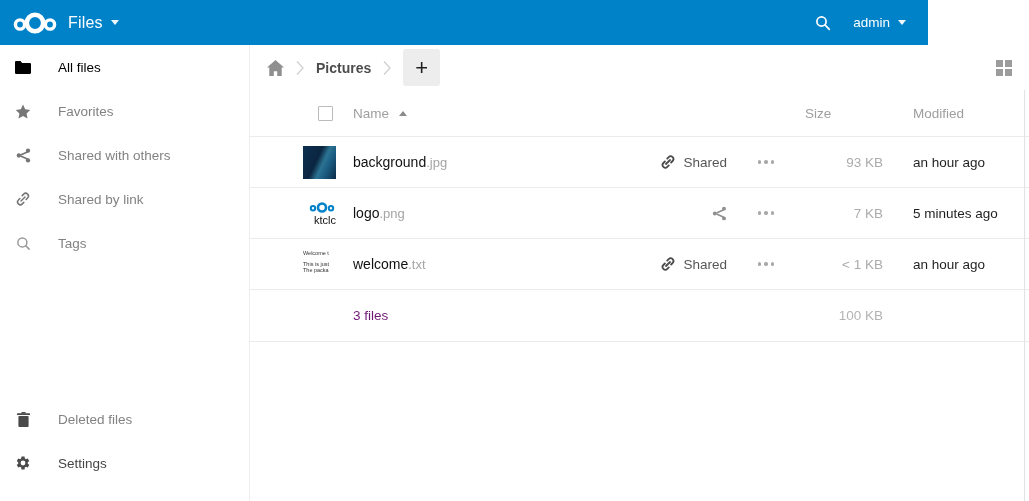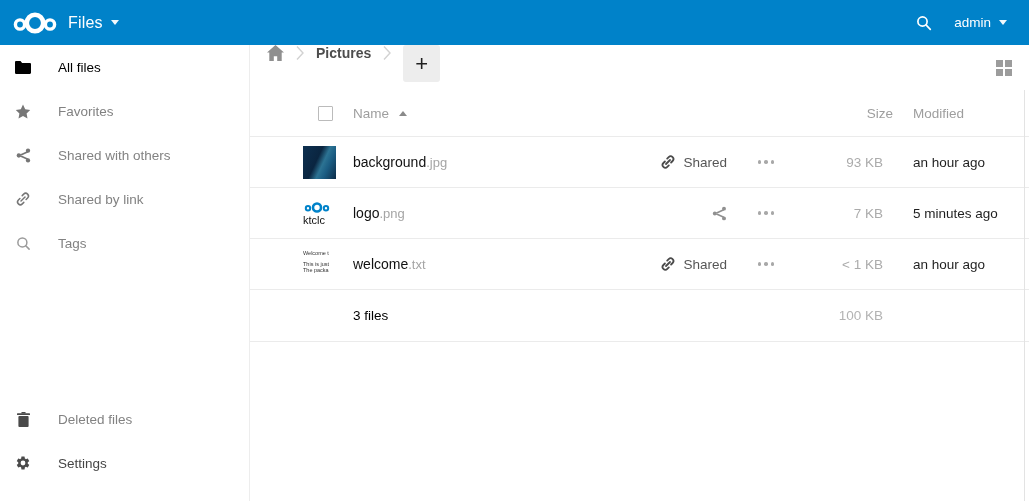--- a/index.html
+++ b/index.html
@@ -1,20 +1,20 @@
 <!DOCTYPE html>
 <html><head>
 <meta charset="utf-8">
 <style>
   * { margin:0; padding:0; box-sizing:border-box; }
   html,body { width:1029px; height:501px; overflow:hidden; background:#fff;
     font-family:"Liberation Sans","DejaVu Sans",sans-serif; }
 
   
-  .topbar { position:absolute; left:0; top:0; width:1029px; height:45px;
+  .topbar { position:absolute; left:0; top:0; width:928px; height:45px;
     background:#0082c9; display:flex; align-items:center; }
   .logo { margin-left:12px; display:flex; align-items:center; }
   .appname { color:#fff; font-size:16px; margin-left:10px; letter-spacing:.2px; }
   .caret-down { width:0; height:0; border-left:4.5px solid transparent;
     border-right:4.5px solid transparent; border-top:5px solid #fff;
     display:inline-block; margin-left:8px; opacity:.95; }
   .topbar-right { margin-left:auto; display:flex; align-items:center; margin-right:22px; }
   .search-btn { margin-right:22px; display:flex; }
   .username { color:#fff; font-size:13.5px; }
 
@@ -27,63 +27,63 @@
   .nav-label { margin-left:26px; font-size:13.5px; color:#828282; }
   .nav-item.active .nav-label { color:#000; }
   .nav-item.active .nav-icon { color:#000; }
   .sidebar-bottom { position:absolute; bottom:16px; left:0; width:100%; }
   .sidebar-bottom .nav-icon { color:#4a4a4a; }
   .nav-item.settings .nav-label { color:#454545; }
 
   
   .content { position:absolute; left:250px; top:45px; width:779px; height:456px; }
 
-  .controls { height:45px; display:flex; align-items:flex-start; padding-left:17px; position:relative; }
+  .controls { height:45px; display:flex; align-items:center; padding-left:17px; position:relative; }
   .crumb-sep { margin:0 12px; display:flex; }
   .crumb-name { font-size:14px; font-weight:bold; color:#4d4d4d; }
   .add-btn { width:37px; height:37px; background:#ededed; border-radius:3px;
     display:flex; align-items:center; justify-content:center; font-size:22px;
     font-weight:300; color:#1f1f1f; cursor:pointer; }
   .grid-toggle { position:absolute; right:17px; top:15px; width:16px; height:16px;
     display:grid; grid-template-columns:7px 7px; grid-template-rows:7px 7px; gap:2px; cursor:pointer; }
   .grid-toggle div { background:#9c9c9c; }
 
   
   .thead { height:47px; display:flex; align-items:center; border-bottom:1px solid #ebebeb; }
   .checkbox { width:15px; height:15px; border:1px solid #bbb; border-radius:1px;
     background:#fff; margin-left:68px; cursor:pointer; }
   .th-name { margin-left:20px; font-size:13.5px; color:#9e9e9e; display:flex; align-items:center; cursor:pointer; }
   .sort-asc { width:0; height:0; border-left:4.5px solid transparent;
     border-right:4.5px solid transparent; border-bottom:5px solid #8a8a8a; margin-left:10px; }
-  .th-size { width:108px; margin-left:auto; text-align:right; padding-right:20px;
+  .th-size { width:108px; margin-left:auto; text-align:left; padding-right:20px;
     font-size:13.5px; color:#9e9e9e; cursor:pointer; }
   .th-modified { width:116px; font-size:13.5px; color:#9e9e9e; cursor:pointer; }
 
   .file-row { height:51px; display:flex; align-items:center; border-bottom:1px solid #ebebeb; cursor:pointer; }
   .cell-select { width:103px; display:flex; align-items:center; }
   .thumb { width:33px; height:33px; margin-left:53px; }
   .thumb-bg { background:linear-gradient(115deg,#0d3050 0%,#0a2540 42%,#2c7393 58%,#1b5d83 72%,#0c2b47 100%); }
-  .thumb-logo { background:#fff; display:flex; flex-direction:column; align-items:flex-start; justify-content:center; overflow:hidden; }
+  .thumb-logo { background:#fff; display:flex; flex-direction:column; align-items:flex-end; justify-content:center; overflow:hidden; }
   .thumb-logo .word { font-size:11px; color:#111; line-height:1; margin-top:1px; letter-spacing:0; }
   .thumb-txt { background:#fff; padding-top:2px; overflow:hidden; }
   .thumb-txt .l1 { font-size:5.5px; color:#333; line-height:1.1; margin-bottom:5px; }
   .thumb-txt .l2 { font-size:5.5px; color:#333; line-height:1.15; }
   .cell-name { flex:1; display:flex; align-items:center; min-width:0; }
   .fname { font-size:14px; color:#111; }
   .fext { font-size:13px; color:#a5a5a5; }
   .actions { margin-left:auto; display:flex; align-items:center; }
   .shared-chip { display:flex; align-items:center; color:#565656; font-size:13.5px; }
   .shared-chip svg { margin-right:7px; }
   .dots { margin-left:30px; width:18px; display:flex; justify-content:center; gap:3px; }
   .dots i { width:3.5px; height:3.5px; border-radius:50%; background:#a8a8a8; display:block; }
   .cell-size { width:108px; text-align:right; font-size:13.5px; color:#ababab; }
   .cell-modified { width:116px; margin-left:30px; font-size:13.5px; color:#1f1f1f; }
 
   .summary-row { height:52px; display:flex; align-items:center; border-bottom:1px solid #ebebeb; }
-  .summary-count { margin-left:103px; font-size:13.5px; color:#000000; }
+  .summary-count { margin-left:103px; font-size:13.5px; color:#701a75; }
   .summary-size { width:108px; margin-left:auto; text-align:right; font-size:13.5px; color:#b3b3b3; }
   .summary-pad { width:146px; }
 
   .scroll-line { position:absolute; left:1024px; top:90px; width:1px; height:411px; background:#e3e3e3; }
 </style>
 </head>
 <body>
 
 <header class="topbar">
   <span class="logo">

